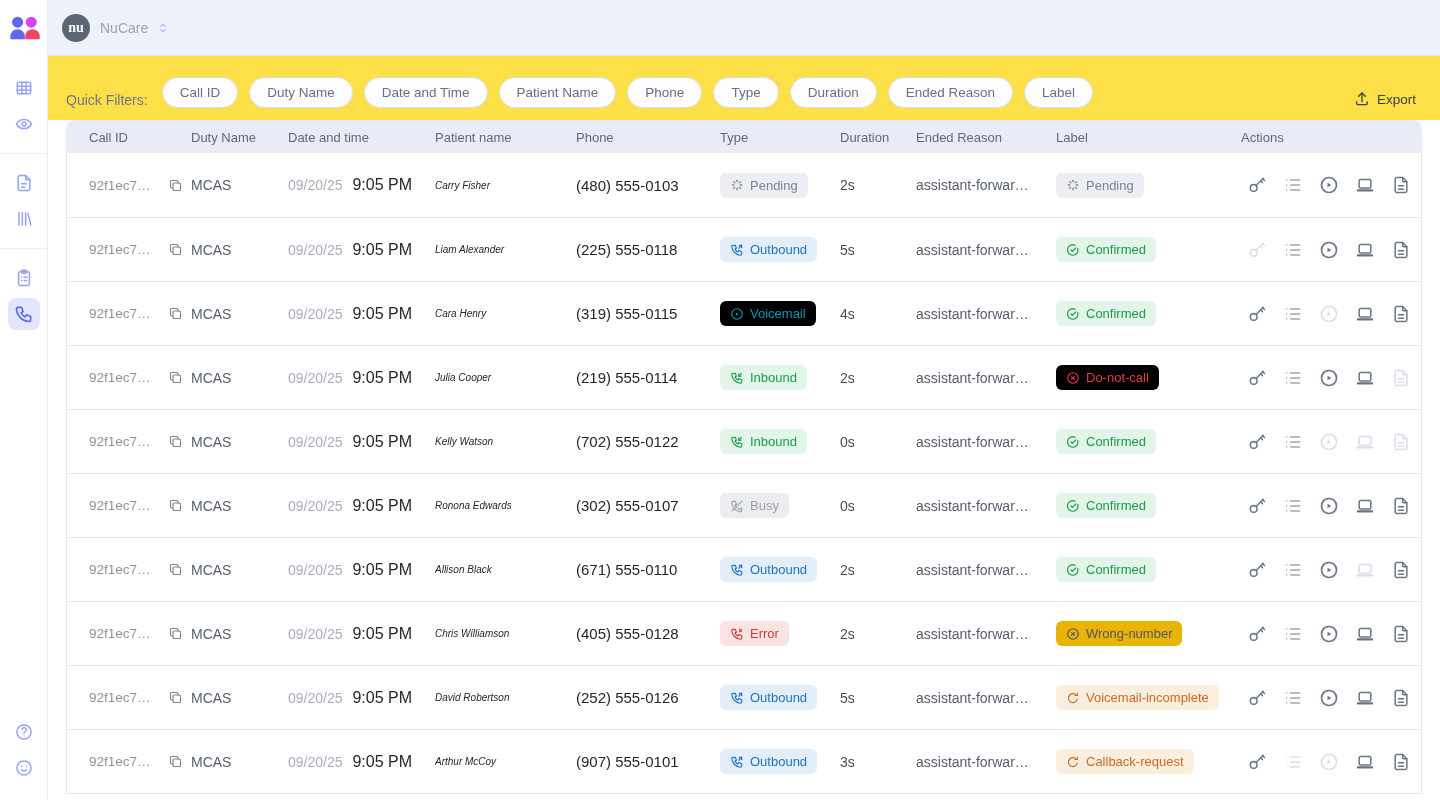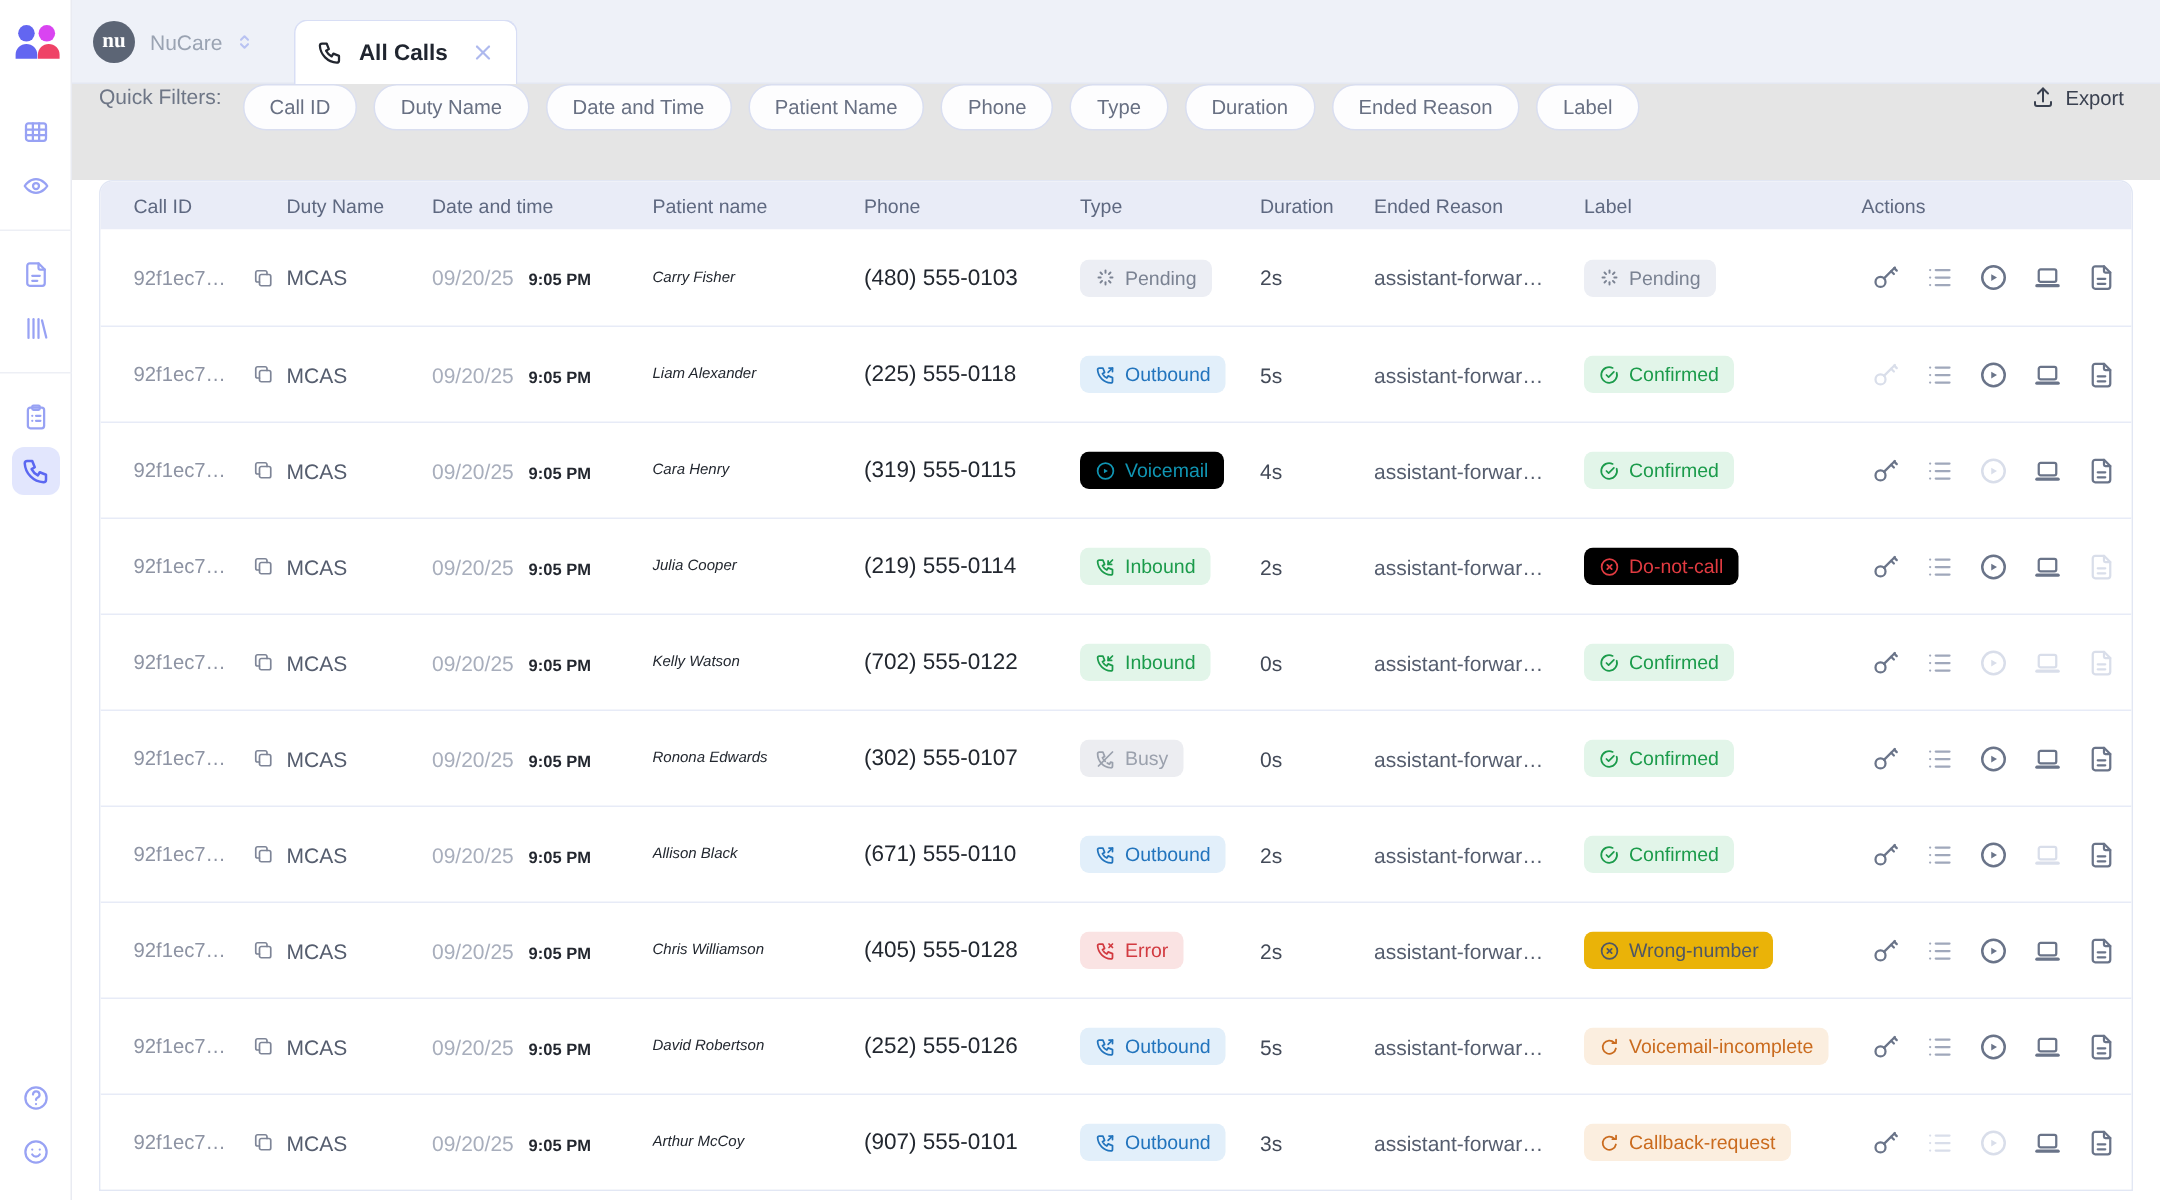--- a/index.html
+++ b/index.html
@@ -55,21 +55,21 @@
     padding:0 14px; gap:10px; position:relative; z-index:2; cursor:pointer;
   }
   .tab-phone { color:#22262F; display:flex; }
   .tab-phone svg { width:18px; height:18px; }
   .tab-label { font-size:15px; font-weight:700; color:#20252F; }
   .tab-close { color:#AEB9EE; display:flex; margin-left:6px; cursor:pointer; background:none; border:none; padding:0; }
   .tab-close svg { width:16px; height:16px; }
 
   
   .filterbar {
-    height:64px; display:flex; align-items:flex-start; padding:0 18px; background:#e5e5e5; flex-shrink:0;
+    height:64px; display:flex; align-items:flex-end; padding:12px 18px; background:#fde047; flex-shrink:0;
   }
   .filterbar-label { font-size:14px; color:#6E7686; margin-right:14px; }
   .chips { display:flex; gap:11px; align-items:center; }
   .chip {
     border:1px solid #D9DEF0; background:#FDFDFE; color:#687083;
     border-radius:16px; padding:7px 17px; font-size:13.5px; cursor:pointer;
     font-family:"Liberation Sans", sans-serif;
   }
   .export-btn {
     margin-left:auto; display:flex; align-items:center; gap:7px;
@@ -93,21 +93,21 @@
   .trow { height:64px; border-top:1px solid #E7EBF7; background:#fff; }
   .trow:first-of-type { border-top:none; }
 
   .cell { min-width:0; white-space:nowrap; overflow:hidden; }
   .callid { display:flex; align-items:center; gap:17px; font-size:13.5px; color:#8D93A3; }
   .copy-btn { background:none; border:none; padding:0; color:#7E8597; display:flex; cursor:pointer; }
   .copy-btn svg { width:15px; height:15px; }
   .duty { font-size:14px; color:#555D6E; }
   .datetime { font-size:14px; }
   .date { color:#A8AEBC; margin-right:6px; }
-  .time { color:#23272F; font-weight:700; font-size:11px; }
+  .time { color:#23272F; font-weight:400; font-size:16px; }
   .patient { font-size:10px; color:#22272F; font-weight:500;font-style:italic; }
   .phone-num { font-size:15px; color:#22272F; font-weight:500; }
   .duration { font-size:14px; color:#434A58; }
   .ended { font-size:14px; color:#555D6E; }
 
   .badge {
     display:inline-flex; align-items:center; gap:6px;
     border-radius:6px; padding:5px 10px; font-size:13px; font-weight:500;
     white-space:nowrap;
   }
@@ -223,34 +223,20 @@
 
     <header class="topbar">
       <span class="avatar">nu</span>
       <span class="ws-name">NuCare</span>
       <span class="ws-chevrons">
           <svg viewBox="0 0 24 24" fill="none" stroke="currentColor" stroke-width="2.4" stroke-linecap="round" stroke-linejoin="round">
             <path d="M8 9.5 12 5.5l4 4"></path>
             <path d="M8 14.5l4 4 4-4"></path>
           </svg>
         </span>
-      <div class="tab">
-        <span class="tab-phone">
-            <svg viewBox="0 0 24 24" fill="none" stroke="currentColor" stroke-width="2" stroke-linecap="round" stroke-linejoin="round">
-              <path d="M5 4h4l2 5-2.5 1.5a11 11 0 0 0 5 5L15 13l5 2v4a2 2 0 0 1-2 2A16 16 0 0 1 3 6a2 2 0 0 1 2-2"></path>
-            </svg>
-          </span>
-        <span class="tab-label">All Calls</span>
-        <button class="tab-close">
-            <svg viewBox="0 0 24 24" fill="none" stroke="currentColor" stroke-width="2.2" stroke-linecap="round">
-              <path d="M6 6l12 12"></path>
-              <path d="M18 6 6 18"></path>
-            </svg>
-          </button>
-      </div>
     </header>
 
     <div class="filterbar">
       <span class="filterbar-label">Quick Filters:</span>
       <div class="chips">
         <button class="chip">Call ID</button>
         <button class="chip">Duty Name</button>
         <button class="chip">Date and Time</button>
         <button class="chip">Patient Name</button>
         <button class="chip">Phone</button>

